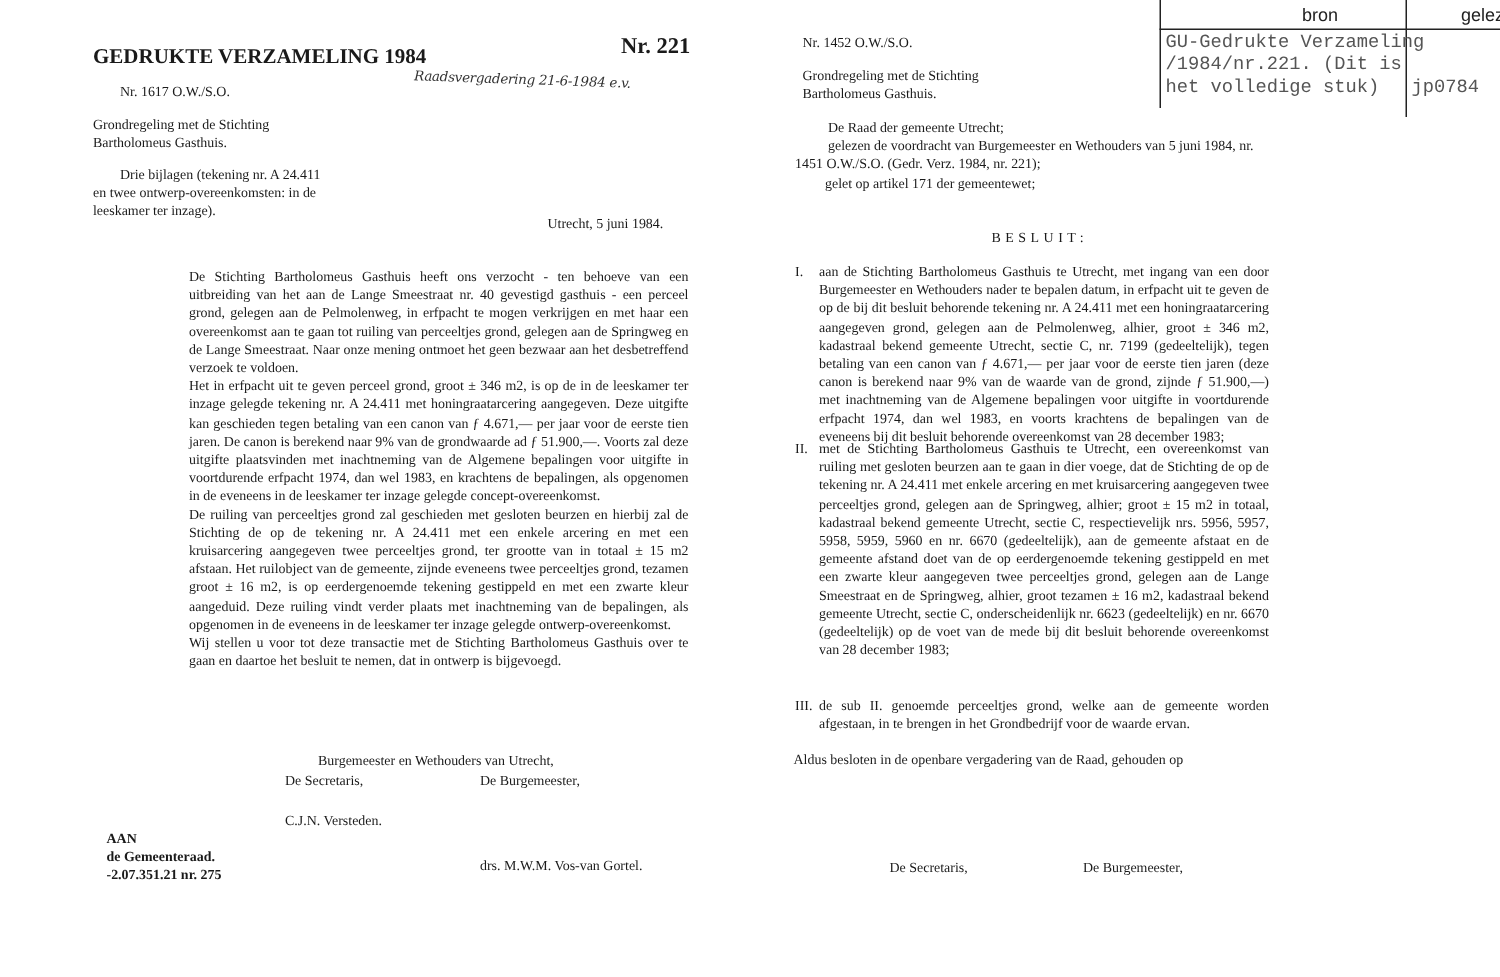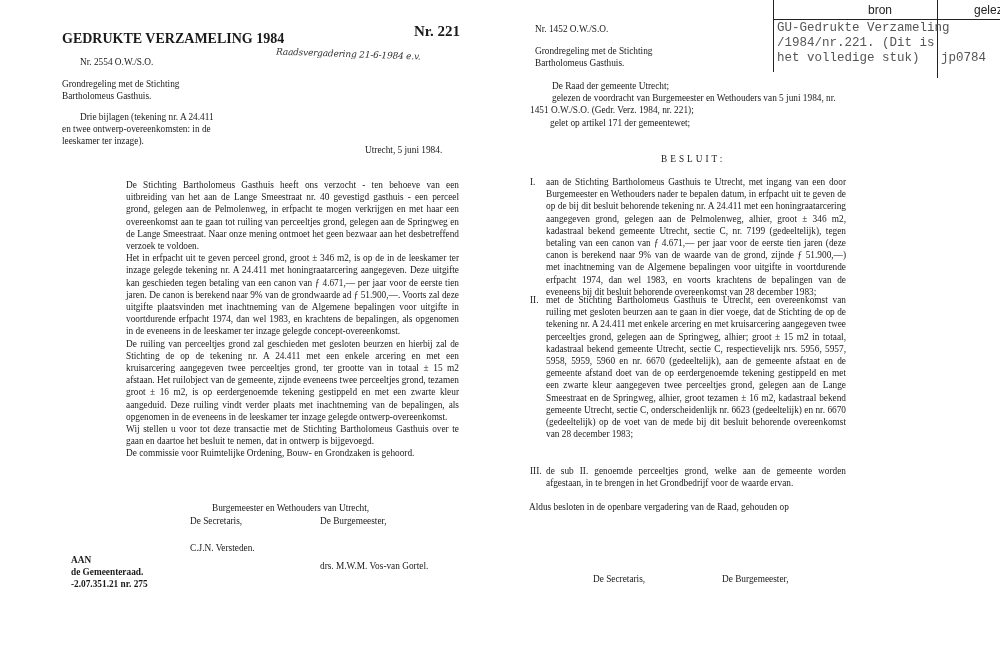--- a/index.html
+++ b/index.html
@@ -18,49 +18,48 @@
   .list-num { position:absolute; left:0; }
   .list-body { position:absolute; }
   .spaced { letter-spacing:3px; }
 </style>
 </head>
 <body>
 
 <div>
   <div class="abs t b" style="left:62px;top:33px;font-size:14px;">GEDRUKTE VERZAMELING 1984</div>
   <div class="abs t b" style="left:414px;top:25px;font-size:15px;">Nr. 221</div>
-  <div class="abs t" style="left:80px;top:56px;">Nr. 2554 O.W./S.O.</div>
+  <div class="abs t" style="left:80px;top:56px;">Nr. 1617 O.W./S.O.</div>
   <div class="abs hand" style="left:276px;top:49px;">Raadsvergadering 21-6-1984 e.v.</div>
 
   <div class="abs t" style="left:62px;top:78px;">
     <div>Grondregeling met de Stichting</div>
     <div>Bartholomeus Gasthuis.</div>
   </div>
 
   <div class="abs t" style="left:62px;top:111px;">
     <div style="padding-left:18px;">Drie bijlagen (tekening nr. A 24.411</div>
     <div>en twee ontwerp-overeenkomsten: in de</div>
     <div>leeskamer ter inzage).</div>
   </div>
 
   <div class="abs t" style="left:365px;top:144px;">Utrecht, 5 juni 1984.</div>
 
   <div class="abs t just" style="left:126px;top:179px;width:333px;">
     <p class="para">De Stichting Bartholomeus Gasthuis heeft ons verzocht - ten behoeve van een uitbreiding van het aan de Lange Smeestraat nr. 40 gevestigd gasthuis - een perceel grond, gelegen aan de Pelmolenweg, in erfpacht te mogen verkrijgen en met haar een overeenkomst aan te gaan tot ruiling van perceeltjes grond, gelegen aan de Springweg en de Lange Smeestraat. Naar onze mening ontmoet het geen bezwaar aan het desbetreffend verzoek te voldoen.</p>
     <p class="para">Het in erfpacht uit te geven perceel grond, groot ± 346 m2, is op de in de leeskamer ter inzage gelegde tekening nr. A 24.411 met honingraatarcering aangegeven. Deze uitgifte kan geschieden tegen betaling van een canon van ƒ 4.671,— per jaar voor de eerste tien jaren. De canon is berekend naar 9% van de grondwaarde ad ƒ 51.900,—. Voorts zal deze uitgifte plaatsvinden met inachtneming van de Algemene bepalingen voor uitgifte in voortdurende erfpacht 1974, dan wel 1983, en krachtens de bepalingen, als opgenomen in de eveneens in de leeskamer ter inzage gelegde concept-overeenkomst.</p>
     <p class="para">De ruiling van perceeltjes grond zal geschieden met gesloten beurzen en hierbij zal de Stichting de op de tekening nr. A 24.411 met een enkele arcering en met een kruisarcering aangegeven twee perceeltjes grond, ter grootte van in totaal ± 15 m2 afstaan. Het ruilobject van de gemeente, zijnde eveneens twee perceeltjes grond, tezamen groot ± 16 m2, is op eerdergenoemde tekening gestippeld en met een zwarte kleur aangeduid. Deze ruiling vindt verder plaats met inachtneming van de bepalingen, als opgenomen in de eveneens in de leeskamer ter inzage gelegde ontwerp-overeenkomst.</p>
     <p class="para">Wij stellen u voor tot deze transactie met de Stichting Bartholomeus Gasthuis over te gaan en daartoe het besluit te nemen, dat in ontwerp is bijgevoegd.</p>
-    <p class="para">De commissie voor Ruimtelijke Ordening, Bouw- en Grondzaken is gehoord.</p>
   </div>
 
   <div class="abs t" style="left:212px;top:502px;">Burgemeester en Wethouders van Utrecht,</div>
   <div class="abs t" style="left:190px;top:515px;">De Secretaris,</div>
   <div class="abs t" style="left:320px;top:515px;">De Burgemeester,</div>
   <div class="abs t" style="left:190px;top:542px;">C.J.N. Versteden.</div>
-  <div class="abs t" style="left:320px;top:560px;">drs. M.W.M. Vos-van Gortel.</div>
+  <div class="abs t" style="left:320px;top:572px;">drs. M.W.M. Vos-van Gortel.</div>
 
   <div class="abs t b" style="left:71px;top:554px;">
     <div>AAN</div>
     <div>de Gemeenteraad.</div>
     <div>-2.07.351.21 nr. 275</div>
   </div>
 </div>
 
 <div>
   <div class="abs t" style="left:535px;top:23px;">Nr. 1452 O.W./S.O.</div>

